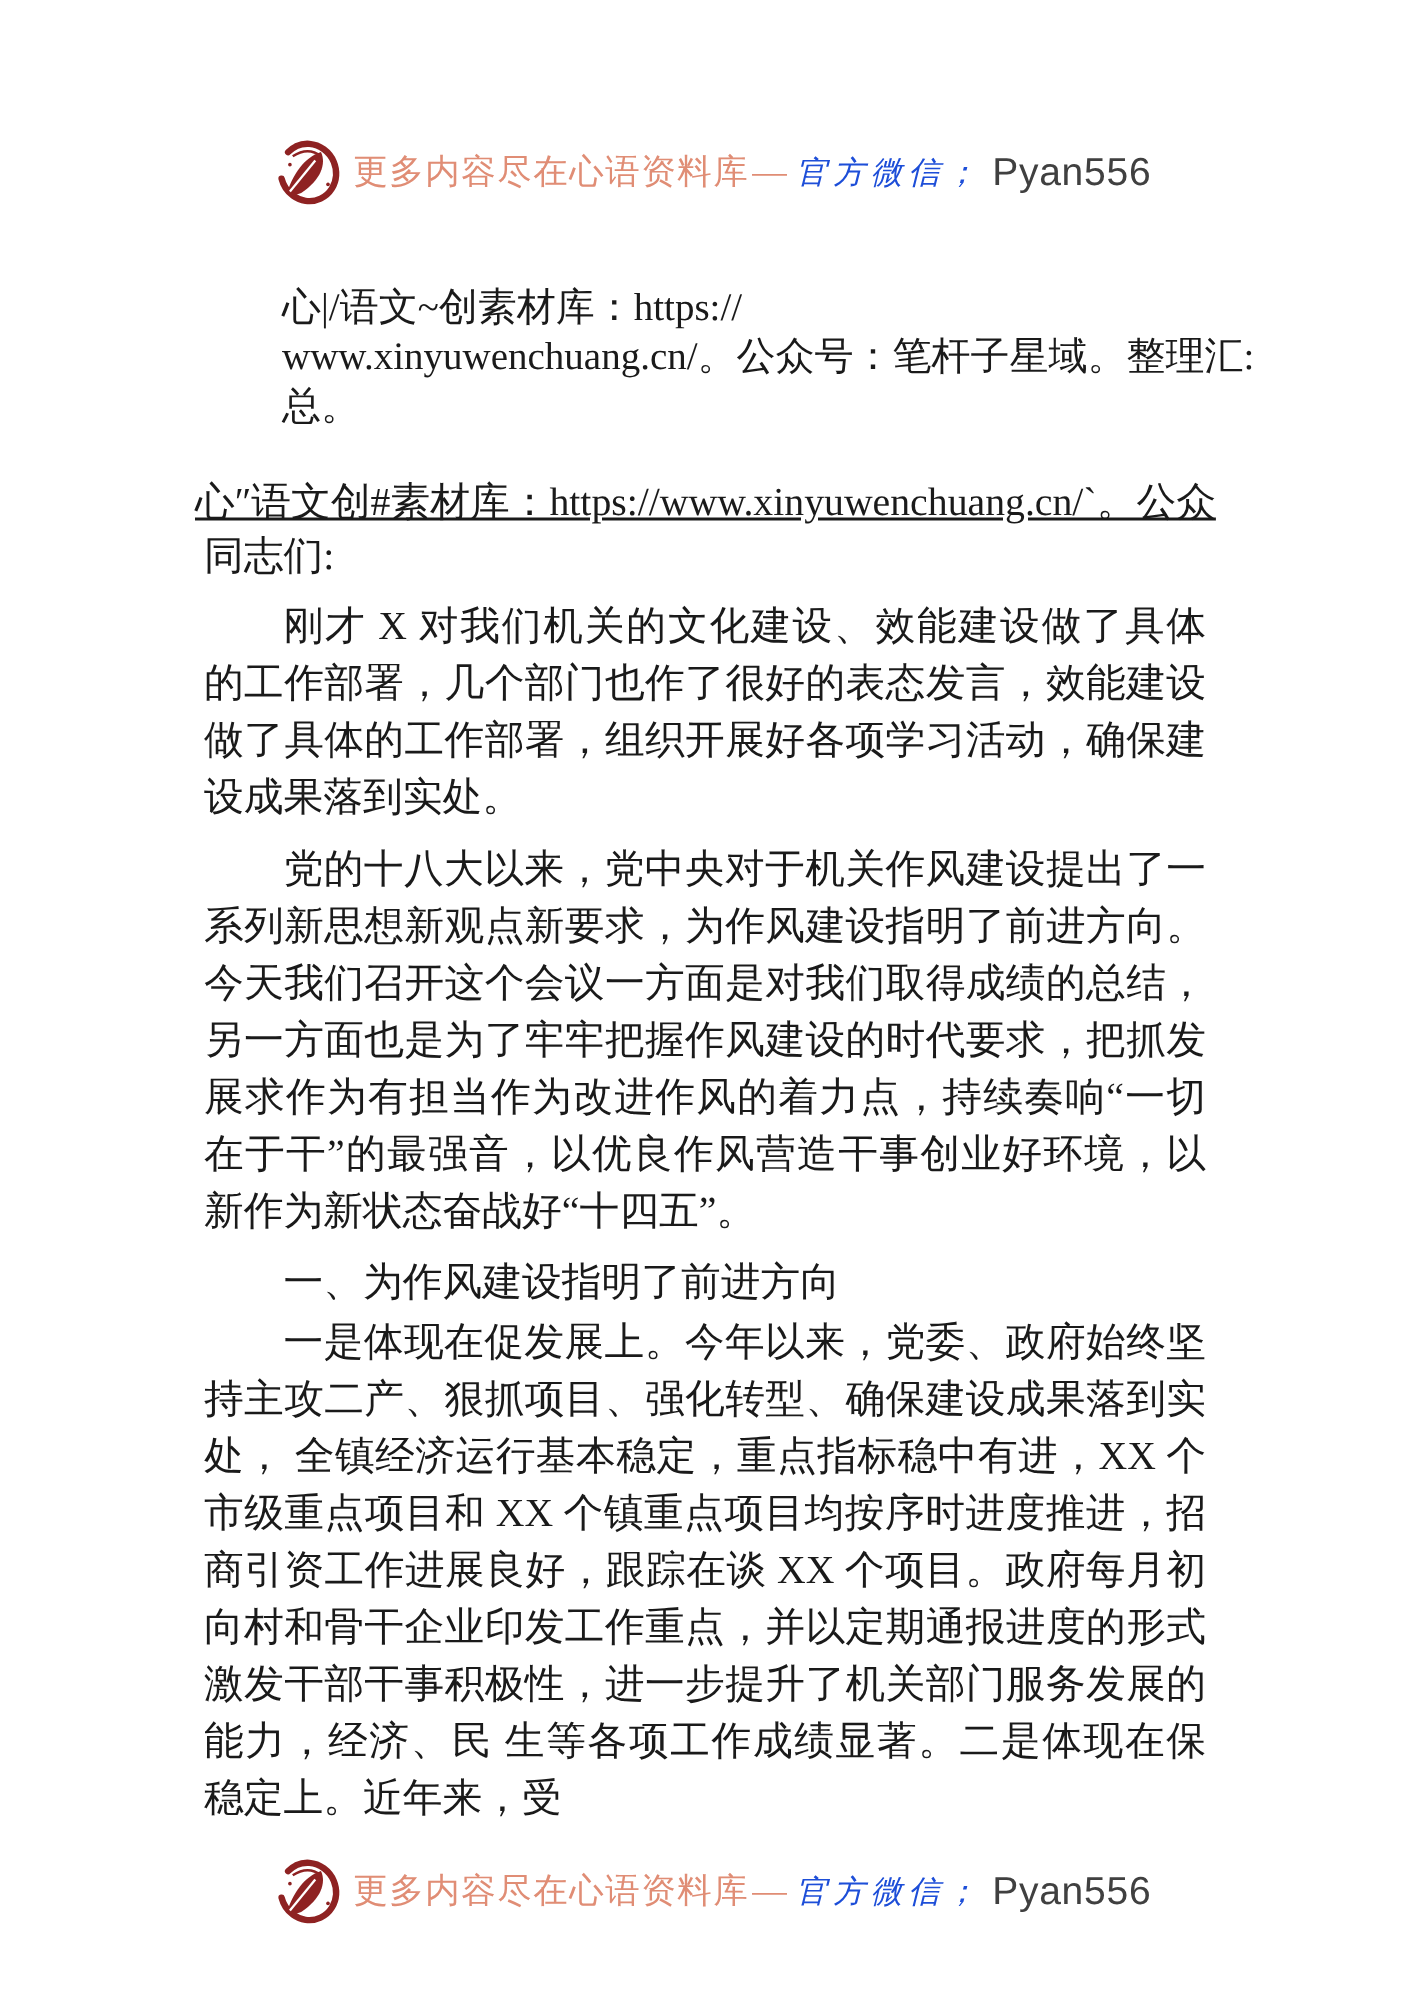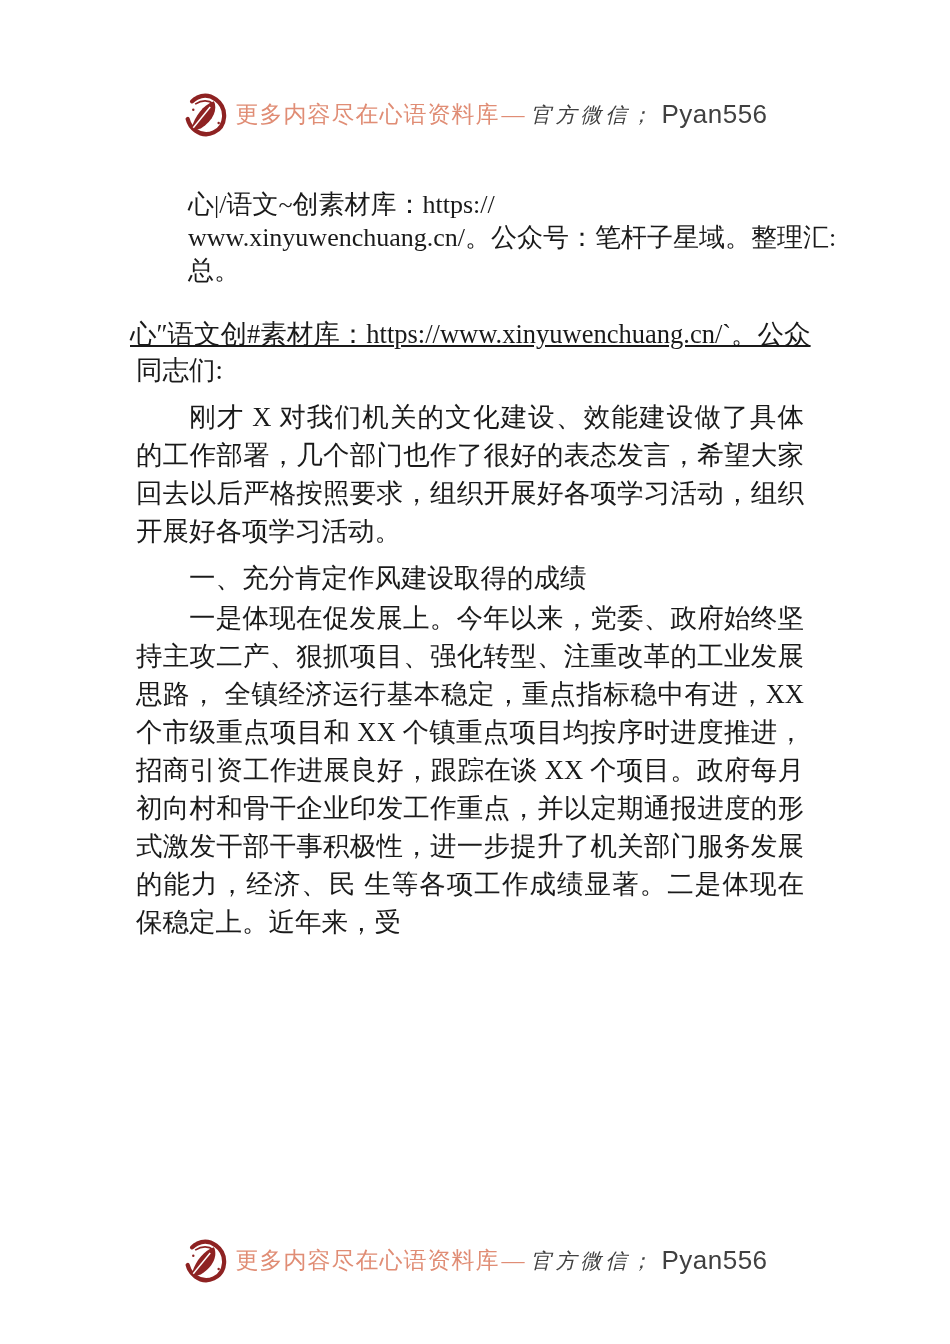--- a/index.html
+++ b/index.html
@@ -24,21 +24,21 @@
     gap: 6px;
     white-space: nowrap;
   }
   .wm-header { top: 90px; }
   .wm-footer { top: 1236px; }
   .wm-logo { width: 47px; height: 49px; flex: 0 0 auto; }
   .wm-main { font-size: 23px; color: #e08d75; letter-spacing: 1px; }
   .wm-sep  { font-size: 23px; color: #e08d75; margin-left: -4px; }
   .wm-label {
     font-size: 21px;
-    color: #404040;
+    color: #1d4ed8;
     font-style: italic;
     letter-spacing: 4px;
     font-family: Liberation Mono, monospace;
   }
   .wm-id {
     font-size: 26px;
     color: #404040;
     font-family: "Liberation Sans", "DejaVu Sans", sans-serif;
     letter-spacing: 0.5px;
   }
@@ -110,26 +110,27 @@
       <div>www.xinyuwenchuang.cn/。公众号：笔杆子星域。整理汇:</div>
       <div>总。</div>
     </div>
 
     <div class="note2">
       <div>心″语文创#素材库：https://www.xinyuwenchuang.cn/`。公众</div>
     </div>
 
     <p class="greeting">同志们:</p>
 
-    <p class="para">刚才 X 对我们机关的文化建设、效能建设做了具体的工作部署，几个部门也作了很好的表态发言，希望大家回去以后严格按照要求，组织开展好各项学习活动，组织开展好各项学习活动。</p>
+    <p class="para">刚才 X 对我们机关的文化建设、效能建设做了具体的工作部署，几个部门也作了很好的表态发言，效能建设做了具体的工作部署，组织开展好各项学习活动，确保建设成果落到实处。</p>
 
+    <p class="para">党的十八大以来，党中央对于机关作风建设提出了一系列新思想新观点新要求，为作风建设指明了前进方向。今天我们召开这个会议一方面是对我们取得成绩的总结，另一方面也是为了牢牢把握作风建设的时代要求，把抓发展求作为有担当作为改进作风的着力点，持续奏响“一切在于干”的最强音，以优良作风营造干事创业好环境，以新作为新状态奋战好“十四五”。</p>
 
-    <p class="heading">一、充分肯定作风建设取得的成绩</p>
+    <p class="heading">一、为作风建设指明了前进方向</p>
 
-    <p class="para para-last">一是体现在促发展上。今年以来，党委、政府始终坚持主攻二产、狠抓项目、强化转型、注重改革的工业发展思路， 全镇经济运行基本稳定，重点指标稳中有进，XX 个市级重点项目和 XX 个镇重点项目均按序时进度推进，招商引资工作进展良好，跟踪在谈 XX 个项目。政府每月初向村和骨干企业印发工作重点，并以定期通报进度的形式激发干部干事积极性，进一步提升了机关部门服务发展的能力，经济、民 生等各项工作成绩显著。二是体现在保稳定上。近年来，受</p>
+    <p class="para para-last">一是体现在促发展上。今年以来，党委、政府始终坚持主攻二产、狠抓项目、强化转型、确保建设成果落到实处， 全镇经济运行基本稳定，重点指标稳中有进，XX 个市级重点项目和 XX 个镇重点项目均按序时进度推进，招商引资工作进展良好，跟踪在谈 XX 个项目。政府每月初向村和骨干企业印发工作重点，并以定期通报进度的形式激发干部干事积极性，进一步提升了机关部门服务发展的能力，经济、民 生等各项工作成绩显著。二是体现在保稳定上。近年来，受</p>
 
   </div>
 
   <div class="watermark wm-footer">
     <svg class="wm-logo" viewBox="0 0 50 52" aria-hidden="true">
       <path d="M25 6 a19.5 20.5 0 1 1 -0.2 0" fill="none" stroke="#8e2222" stroke-width="4.5" stroke-linecap="round" stroke-dasharray="98 20" transform="rotate(-25 25 26)"></path>
       <path d="M14 15 q11 -7 20 0" fill="none" stroke="#8e2222" stroke-width="1.8"></path>
       <path d="M10 41 C14 28 22 16 34 12 C38 20 34 32 20 41 C16 42.5 12 42.5 10 41 Z" fill="#8e2222"></path>
       <path d="M12 40 L30 18" stroke="#ffffff" stroke-width="1.6" fill="none"></path>
       <circle cx="12" cy="21" r="1.3" fill="#8e2222"></circle>

